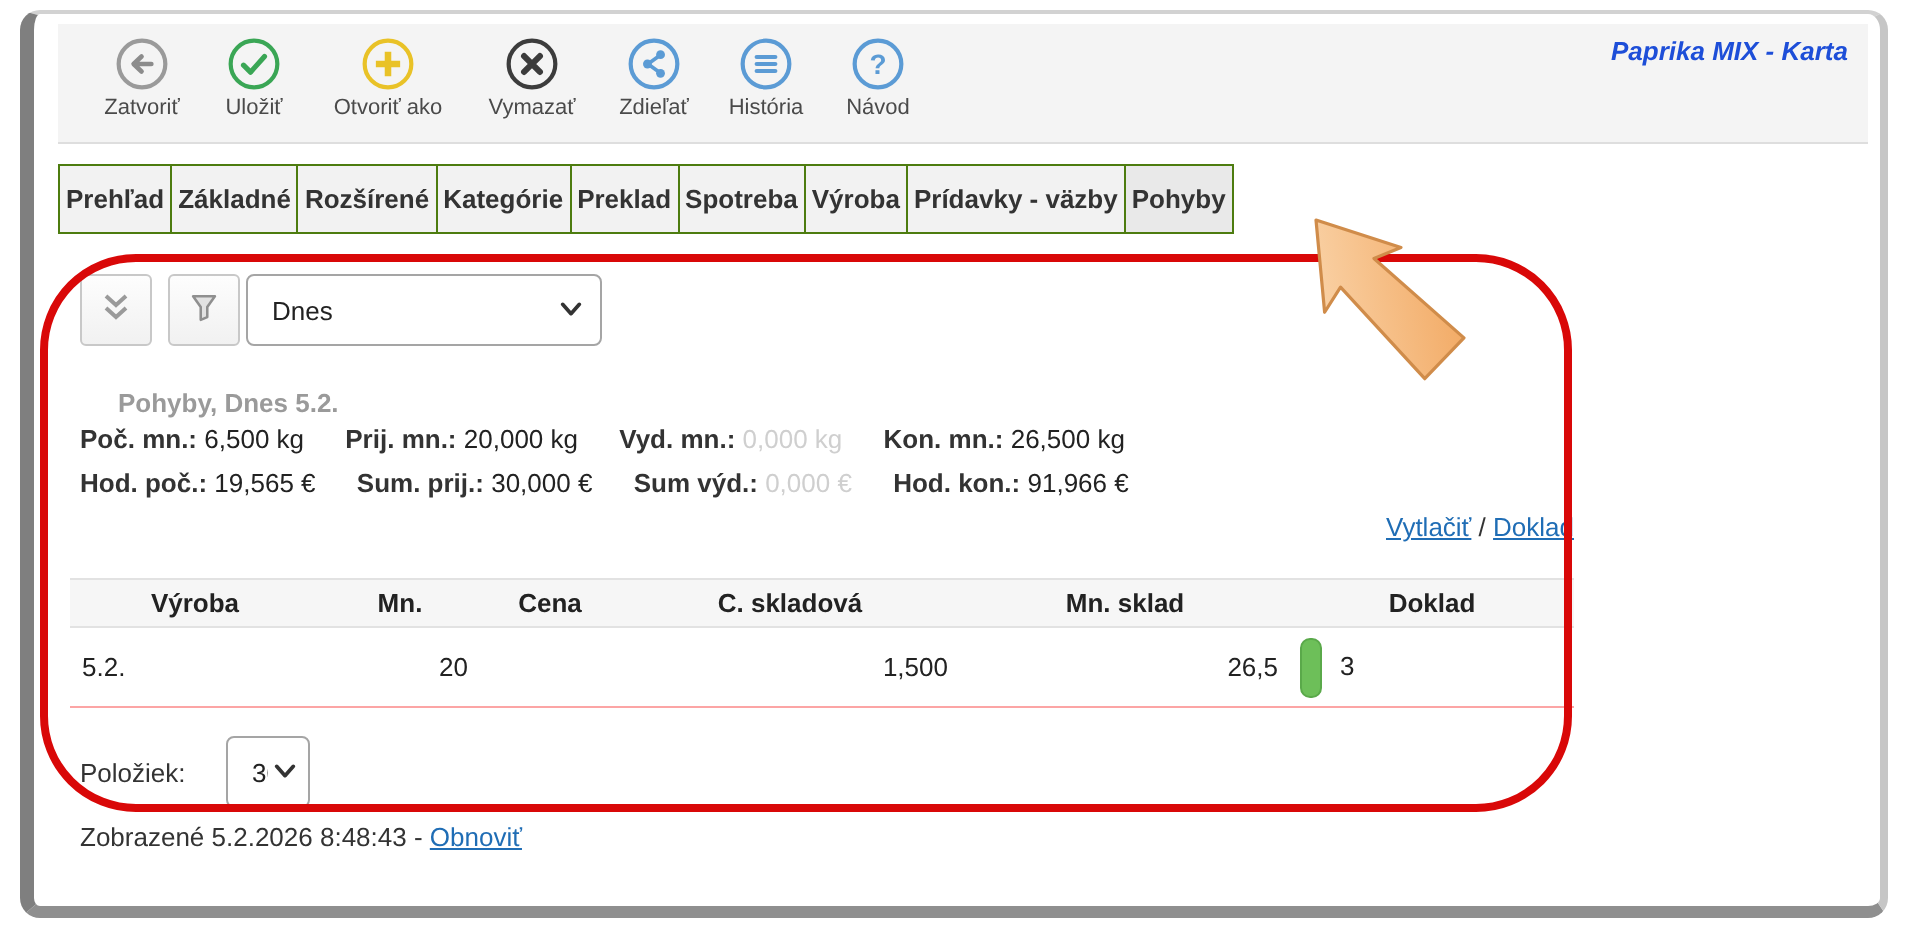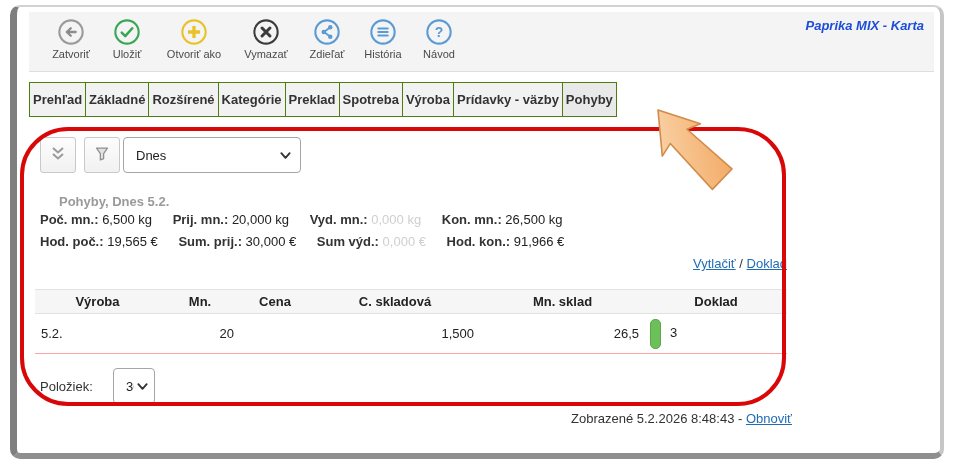--- a/index.html
+++ b/index.html
@@ -69,21 +69,21 @@
     font-weight:bold; text-align:center; height:24px; padding:2px 6px;
   }
   table.mov td { border-bottom:1px solid #fca5a5; height:40px; padding:2px 6px; background:#fff; }
   .td-left { text-align:left; padding-left:14px; }
   .td-right { text-align:right; }
   .pill { display:inline-block; width:11px; height:30px; border-radius:5px; background:#6dbf59; border:1px solid #5aa94a; vertical-align:middle; margin-right:9px; }
 
   
   .pager-label { position:absolute; left:23px; top:372px; font-size:13px; color:#333; }
   
-  .status { position:absolute; left:23px; top:404px; width:752px; text-align:right; font-size:13px; color:#333; }
+  .status { position:absolute; left:23px; top:404px; width:752px; font-size:13px; color:#333; }
 
   
   .ring { position:absolute; left:20px; top:127px; width:766px; height:279px; border:4px solid #d90808; border-radius:48px; pointer-events:none; z-index:10; }
   .arrow-annot { position:absolute; left:628px; top:102px; z-index:11; pointer-events:none; }
 </style>
 </head>
 <body>
 
 <div class="page">
   <div class="frame">

